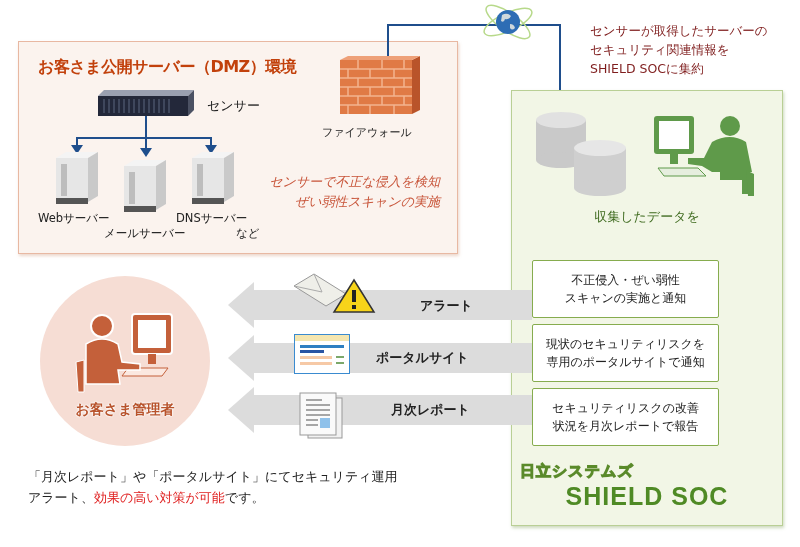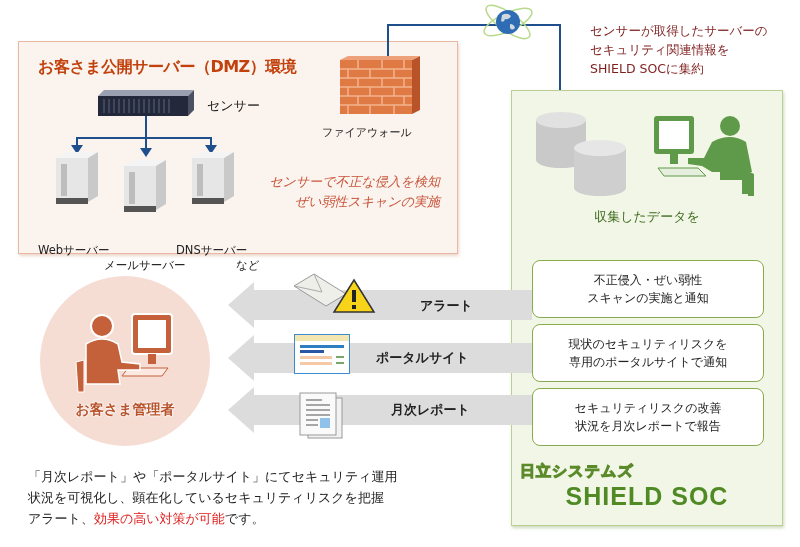--- a/index.html
+++ b/index.html
@@ -7,28 +7,28 @@
          font-family: "DejaVu Sans", "Liberation Sans", sans-serif; color: #333; }
   .abs { position: absolute; }
 
   
   #dmz { left: 18px; top: 41px; width: 440px; height: 213px; background: #fbf3ee;
          border: 1px solid #e8b8a2; box-shadow: 1px 2px 3px rgba(200,140,110,0.35); }
   #dmz-title { left: 38px; top: 57px; font-size: 16px; font-weight: bold; color: #c2410c; letter-spacing: -0.5px; }
   #sensor-label { left: 207px; top: 97px; font-size: 13px; color: #222; }
   #firewall-label { left: 322px; top: 125px; font-size: 11px; color: #222; }
   #dmz-note { left: 250px; top: 172px; font-size: 13px; color: #c8553a; text-align: right; line-height: 20px; width: 190px; font-style: italic; }
-  .srv-label { font-size: 11.5px; color: #222; margin-top: 32px; }
+  .srv-label { font-size: 11.5px; color: #222; }
 
   
   #soc { left: 511px; top: 90px; width: 272px; height: 436px; background: #f2f6e6;
          border: 1px solid #b9cf95; box-shadow: 1px 2px 3px rgba(130,160,90,0.4); }
   #soc-analyst { left: 520px; top: 207px; width: 254px; text-align: center; font-size: 13px; color: #3e6a1e; line-height: 19px; }
-  .svc-box { position: absolute; left: 532px; width: 232px; height: 58px; background: #ffffff;
-             border: 1px solid #86ac4e; border-radius: 8px; text-align: center; font-size: 12px; color: #222;
+  .svc-box { position: absolute; left: 532px; width: 187px; height: 58px; background: #ffffff;
+             border: 1px solid #86ac4e; border-radius: 2px; text-align: center; font-size: 12px; color: #222;
              line-height: 18px; display: flex; flex-direction: column; justify-content: center; }
   #soc-brand-jp { left: 520px; top: 462px; width: 254px; font-size: 15px; font-weight: bold;
                   color: #ffffff; -webkit-text-stroke: 1.2px #5a8a2a; letter-spacing: 1px; }
   #soc-brand-en { left: 520px; top: 482px; width: 254px; text-align: center; font-size: 25px; font-weight: bold;
                   color: #4f8a25; font-family: "Liberation Sans", sans-serif; letter-spacing: 1px; }
 
   #collect-note { left: 590px; top: 21px; font-size: 12.5px; color: #7f1d1d; line-height: 19px; }
 
   
   .band { position: absolute; height: 30px; background: #dcdcdc; }
@@ -255,15 +255,14 @@
       <line x1="8" y1="18" x2="32" y2="18"></line>
     <line x1="8" y1="23" x2="32" y2="23"></line>
       <line x1="8" y1="28" x2="20" y2="28"></line>
       <line x1="8" y1="33" x2="20" y2="33"></line>
   </g>
   <rect x="22" y="26" width="10" height="10" fill="#8fc1ea"></rect>
 </svg>
 
 <div id="bottom-text" class="abs">
   <div>「月次レポート」や「ポータルサイト」にてセキュリティ運用</div>
-  <div>状況を可視化し、顕在化しているセキュリティリスクを把握</div>
   <div><span>アラート、</span><span class="red">効果の高い対策が可能</span><span>です。</span></div>
 </div>
 
 </body></html>

